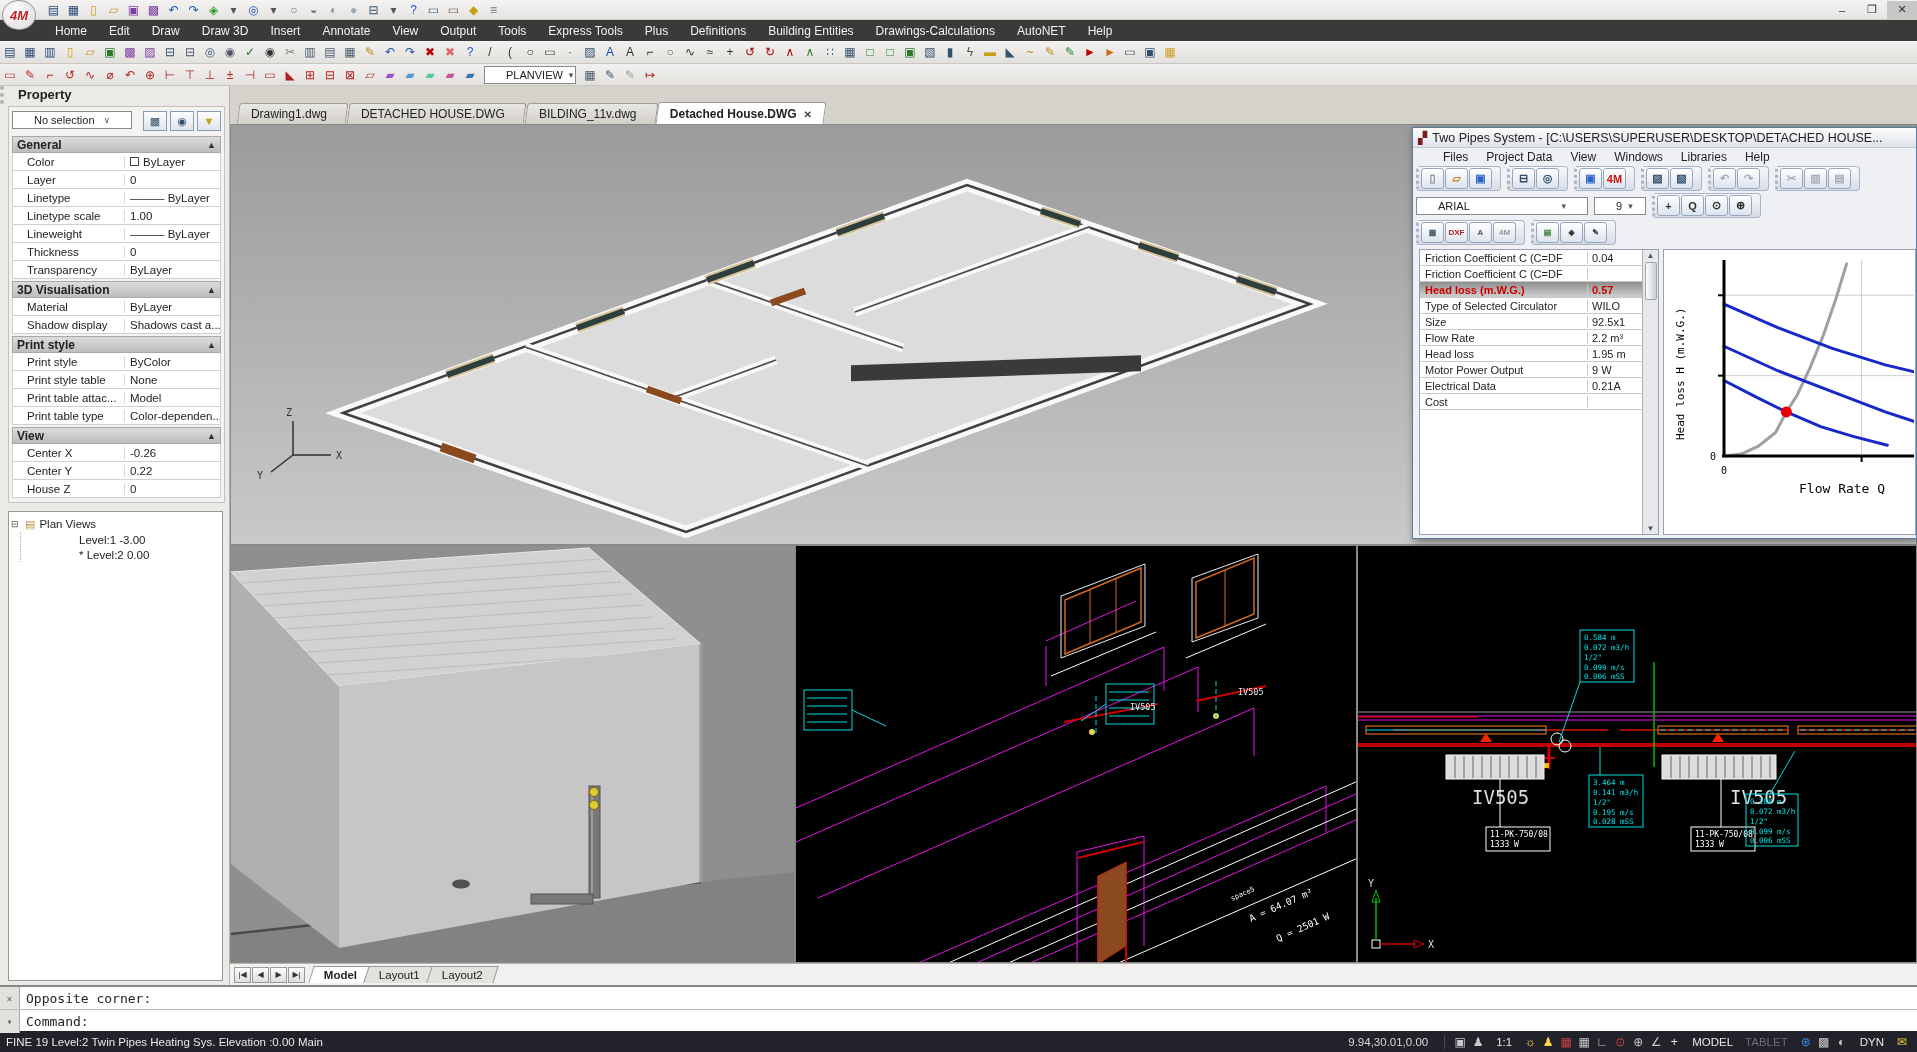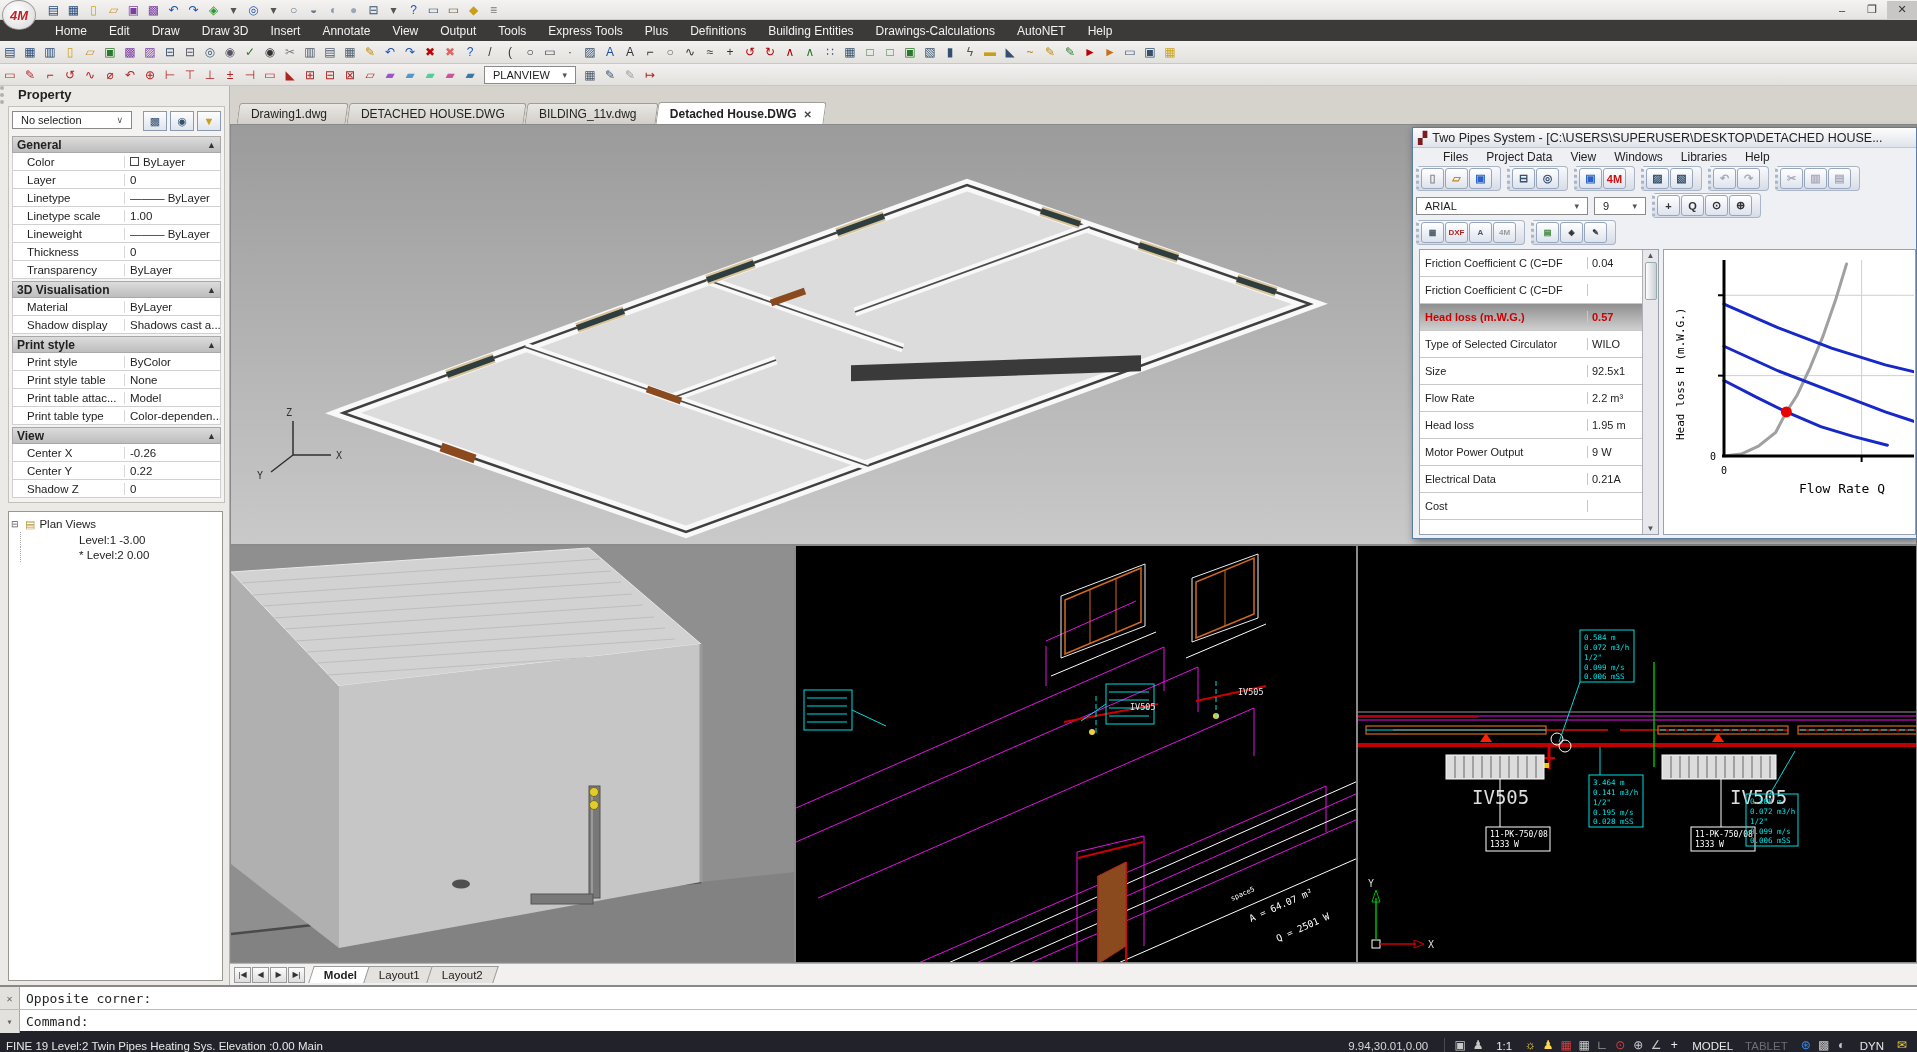--- a/index.html
+++ b/index.html
@@ -14,21 +14,21 @@
   .win-ctrls{margin-left:auto;display:flex;z-index:5;}
   .win-ctrls .wc{width:30px;height:18px;display:flex;align-items:center;justify-content:center;font-size:11px;color:#333;}
   .wc.close{background:#c9c7c5;}
   
   .menubar{height:21px;background:#3b3a38;display:flex;align-items:center;padding-left:44px;}
   .menubar .mi{color:#f2f2f2;font-size:12px;padding:2px 11px;cursor:default;}
   
   .tbrow{display:flex;align-items:center;background:linear-gradient(#f2f1ef,#e3e1de);border-bottom:1px solid #cac7c3;}
   .tb1{height:23px;}.tb2{height:22px;}
   .tbrow .ico{width:20px;height:18px;display:flex;align-items:center;justify-content:center;font-size:12px;cursor:default;}
-  .combo{background:#fff;border:1px solid #8a8a8a;height:18px;display:flex;align-items:center;font-size:11px;padding:0 8px;position:relative;}
+  .combo{background:#fff;border:1px solid #8a8a8a;height:18px;display:flex;align-items:center;font-size:11px;padding:0 21px;position:relative;}
   .combo .arr{margin-left:auto;color:#555;font-size:9px;padding-left:6px;}
   .planview{width:92px;margin:0 4px;}
   
   .mainrow{display:flex;height:899px;}
   .leftpanel{width:230px;background:#eceae7;border-right:1px solid #b5b2ae;display:flex;flex-direction:column;}
   .prop-title{height:18px;font-weight:bold;font-size:13px;padding:1px 4px 0 14px;border-left:4px dotted #b4b1ad;}
   .prop-body{background:#f4f3f2;border:1px solid #c4c1bd;margin:2px 4px 2px 8px;padding:4px 3px;}
   .combo-row{display:flex;gap:11px;margin-bottom:5px;}
   .sel-combo{width:126px;}
   .mini-btn{width:24px;height:20px;border:1px solid #8a9ab0;background:linear-gradient(#fdfdfd,#dfe5ee);display:flex;align-items:center;justify-content:center;font-size:11px;}
@@ -62,40 +62,40 @@
   .mnav b{width:17px;height:16px;border:1px solid #9a9a9a;background:linear-gradient(#fcfcfc,#dedede);font-size:8px;display:flex;align-items:center;justify-content:center;color:#333;font-weight:normal;}
   .mtab{padding:2px 12px;border:1px solid #9a9a9a;border-bottom:none;background:#e4e2df;transform:skewX(-18deg);margin-right:-4px;}
   .mtab>span{display:inline-block;transform:skewX(18deg);}
   .mtab.active{background:#fff;font-weight:bold;}
   
   .cmd{height:46px;background:#fff;border-top:2px solid #888;font-family:"DejaVu Sans Mono",monospace;font-size:13px;}
   .cmdrow{height:23px;display:flex;align-items:center;border-bottom:1px solid #bbb;}
   .gut{width:20px;height:100%;background:#e3e1de;border-right:1px solid #aaa;display:flex;align-items:center;justify-content:center;color:#666;font-size:10px;}
   .cmdtext{padding-left:6px;}
   
-  .statusbar{height:21px;background:#22222a;color:#e8e8e8;display:flex;align-items:flex-end;font-size:11.5px;padding:0 6px;gap:6px;}
+  .statusbar{height:21px;background:#22222a;color:#e8e8e8;display:flex;align-items:center;font-size:11.5px;padding:0 6px;gap:6px;}
   .statusbar .sic{font-size:12px;width:18px;text-align:center;}
   .statusbar .sep{width:1px;height:14px;background:#4a4a55;}
   .coords{margin-left:auto;padding:0 10px;color:#d8d8d8;}
   .slabel{padding:0 3px;}
   .slabel.dim{color:#6d6d78;}
   
   .dialog{position:absolute;left:1182px;top:41px;width:505px;height:412px;background:#eef0f4;border:1px solid #5a7da0;box-shadow:2px 3px 8px rgba(0,0,0,.45);z-index:40;display:flex;flex-direction:column;}
   .dlg-title{height:20px;background:linear-gradient(#fdfdfd,#dfe3ea);display:flex;align-items:center;gap:5px;padding:0 5px;font-size:12.5px;white-space:nowrap;overflow:hidden;border-bottom:1px solid #c2c8d2;}
   .dlg-title .dico{color:#7a1f1f;font-size:12px;}
   .dlg-menu{height:17px;display:flex;align-items:center;gap:2px;padding-left:22px;font-size:12px;background:#eef0f4;}
   .dlg-menu .mi{padding:0 8px;}
   .dlg-tb{display:flex;align-items:center;padding:1px 3px;gap:6px;}
   .dgrp{display:flex;align-items:center;background:linear-gradient(#f8f9fb,#d7dce6);border:1px solid #aab6c8;border-radius:4px;padding:1px 8px 1px 2px;gap:1px;border-left:3px dotted #aab6c8;}
   .dbtn{width:23px;height:21px;border:1px solid #98a6bc;border-radius:3px;background:linear-gradient(#ffffff,#dde3ee);display:flex;align-items:center;justify-content:center;font-size:11px;font-weight:bold;}
   .fontcombo{width:172px;}.sizecombo{width:52px;}
   .dlg-content{flex:1;display:flex;padding:3px 0 3px 6px;gap:4px;}
   .dtablewrap{width:240px;display:flex;background:#fff;border:1px solid #9aa2b0;}
   .dtable{flex:1;font-size:11px;}
-  .drow{display:flex;height:27px;border-bottom:1px solid #c8c8c8;align-items:center;background:#fff;}
+  .drow{display:flex;height:16px;border-bottom:1px solid #c8c8c8;align-items:center;background:#fff;}
   .drow .dl{width:168px;padding-left:5px;border-right:1px solid #c8c8c8;overflow:hidden;white-space:nowrap;}
   .drow .dv{flex:1;padding-left:4px;overflow:hidden;white-space:nowrap;}
   .drow.hl{background:linear-gradient(#8f8f8f,#cfcfcf);color:#cc0000;font-weight:bold;}
   .dscroll{width:16px;background:#e8e8ec;border-left:1px solid #b0b0b8;display:flex;flex-direction:column;align-items:center;justify-content:space-between;padding:1px 0;font-size:8px;color:#555;}
   .dthumb{width:12px;flex:0 0 38px;background:linear-gradient(90deg,#fdfdfd,#c9cdd6);border:1px solid #9aa;border-radius:2px;margin-top:2px;}
   .chartwrap{flex:1;background:#fff;border:1px solid #9aa2b0;overflow:hidden;}
   .cadtext{font-family:"DejaVu Sans Mono",monospace;}
   svg{display:block;}
 </style>
 </head>
@@ -398,21 +398,21 @@
                   <span>-0.26</span>
                 </div>
                 </div>
               <div class="prow">
                   <div class="pl">Center Y</div>
                   <div class="pv">
                   <span>0.22</span>
                 </div>
                 </div>
               <div class="prow">
-                  <div class="pl">Shadow Z</div>
+                  <div class="pl">House Z</div>
                   <div class="pv">
                   <span>0</span>
                 </div>
                 </div>
             </div>
           </div>
         </div>
     </div>
     <div class="treebox">
       <div class="tnode">

